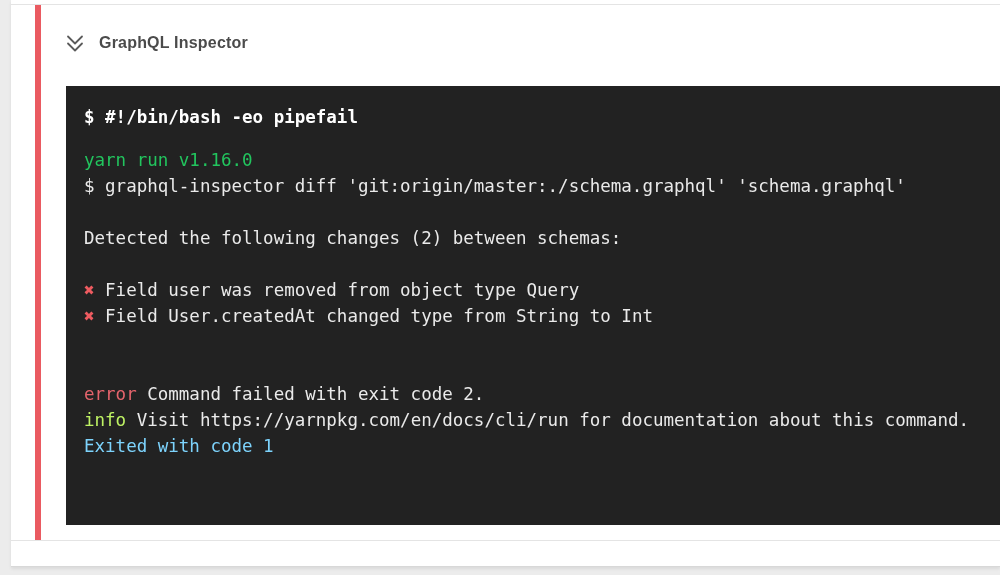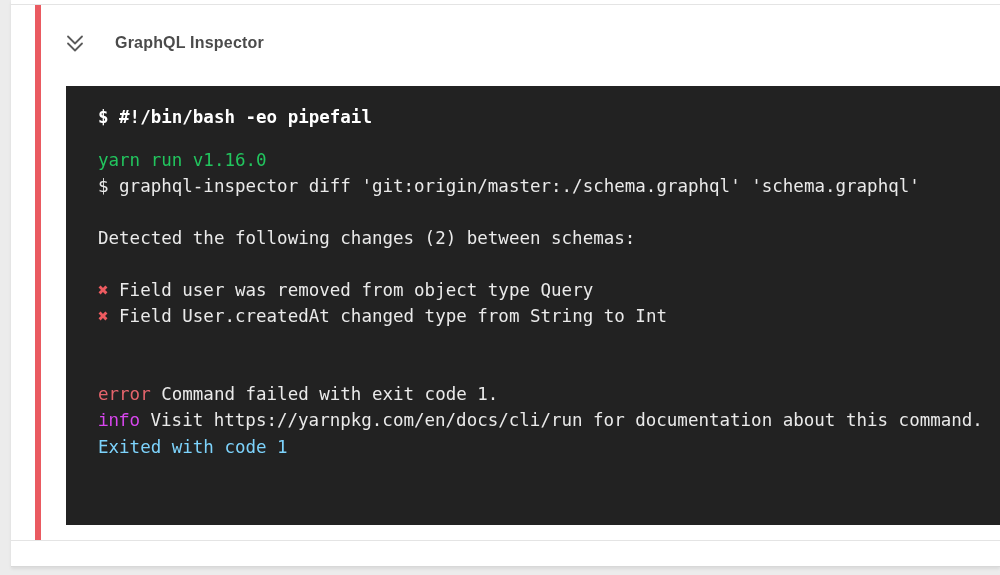--- a/index.html
+++ b/index.html
@@ -19,32 +19,32 @@
     border-bottom:1px solid #e4e4e4;
   }
 
   .stripe {
     position:absolute; left:24px; top:0; width:6px; height:100%;
     background:#ea5a61;
   }
 
   .header {
     position:absolute; left:52px; top:24px; height:28px;
-    display:flex; align-items:center; gap:28px; cursor:pointer;
+    display:flex; align-items:center; gap:12px; cursor:pointer;
   }
   .chev { width:24px; height:26px; display:inline-flex; align-items:center; }
   .title {
     font-size:16px; font-weight:700; color:#4b4b4b; letter-spacing:0.2px;
     white-space:nowrap;
   }
 
   .terminal {
     position:absolute; left:55px; top:81px; width:934px; height:439px;
     background:#222222;
-    padding:18px 16px 14px 32px;
+    padding:18px 16px 14px 18px;
     overflow:hidden;
   }
   .tline {
     white-space:pre;
     font-family:"DejaVu Sans Mono","Liberation Mono",monospace;
     font-size:17.5px; line-height:26px;
     color:#eaeaea;
   }
   .tline.bold { font-weight:700; color:#ffffff; }
   .out { margin-top:17px; }
@@ -74,20 +74,20 @@
         <div class="out">
             <div class="tline" style="color: #22c55e;"><span>yarn run v1.16.0</span></div>
             <div class="tline" style="color: rgb(234, 234, 234);"><span>$ graphql-inspector diff 'git:origin/master:./schema.graphql' 'schema.graphql'</span></div>
             <div class="tline" style="color: rgb(234, 234, 234);">&nbsp;</div>
             <div class="tline" style="color: rgb(234, 234, 234);"><span>Detected the following changes (2) between schemas:</span></div>
             <div class="tline" style="color: rgb(234, 234, 234);">&nbsp;</div>
             <div class="tline" style="color: rgb(234, 234, 234);"><span style="color: rgb(238, 91, 96);">✖</span><span> Field user was removed from object type Query</span></div>
             <div class="tline" style="color: rgb(234, 234, 234);"><span style="color: rgb(238, 91, 96);">✖</span><span> Field User.createdAt changed type from String to Int</span></div>
             <div class="tline" style="color: rgb(234, 234, 234);">&nbsp;</div>
             <div class="tline" style="color: rgb(234, 234, 234);">&nbsp;</div>
-            <div class="tline" style="color: rgb(234, 234, 234);"><span style="color: rgb(229, 100, 108);">error</span><span> Command failed with exit code 1.</span></div>
-            <div class="tline" style="color: rgb(234, 234, 234);"><span style="color: #d946ef; font-family: Liberation Mono, monospace;">info</span><span> Visit https://yarnpkg.com/en/docs/cli/run for documentation about this command.</span></div>
+            <div class="tline" style="color: rgb(234, 234, 234);"><span style="color: rgb(229, 100, 108);">error</span><span> Command failed with exit code 2.</span></div>
+            <div class="tline" style="color: rgb(234, 234, 234);"><span style="color: #bef264;">info</span><span> Visit https://yarnpkg.com/en/docs/cli/run for documentation about this command.</span></div>
             <div class="tline" style="color: #7dd3fc;"><span>Exited with code 1</span></div>
           </div>
       </div>
     </div>
   </div>
 </div>
 
 </body></html>

